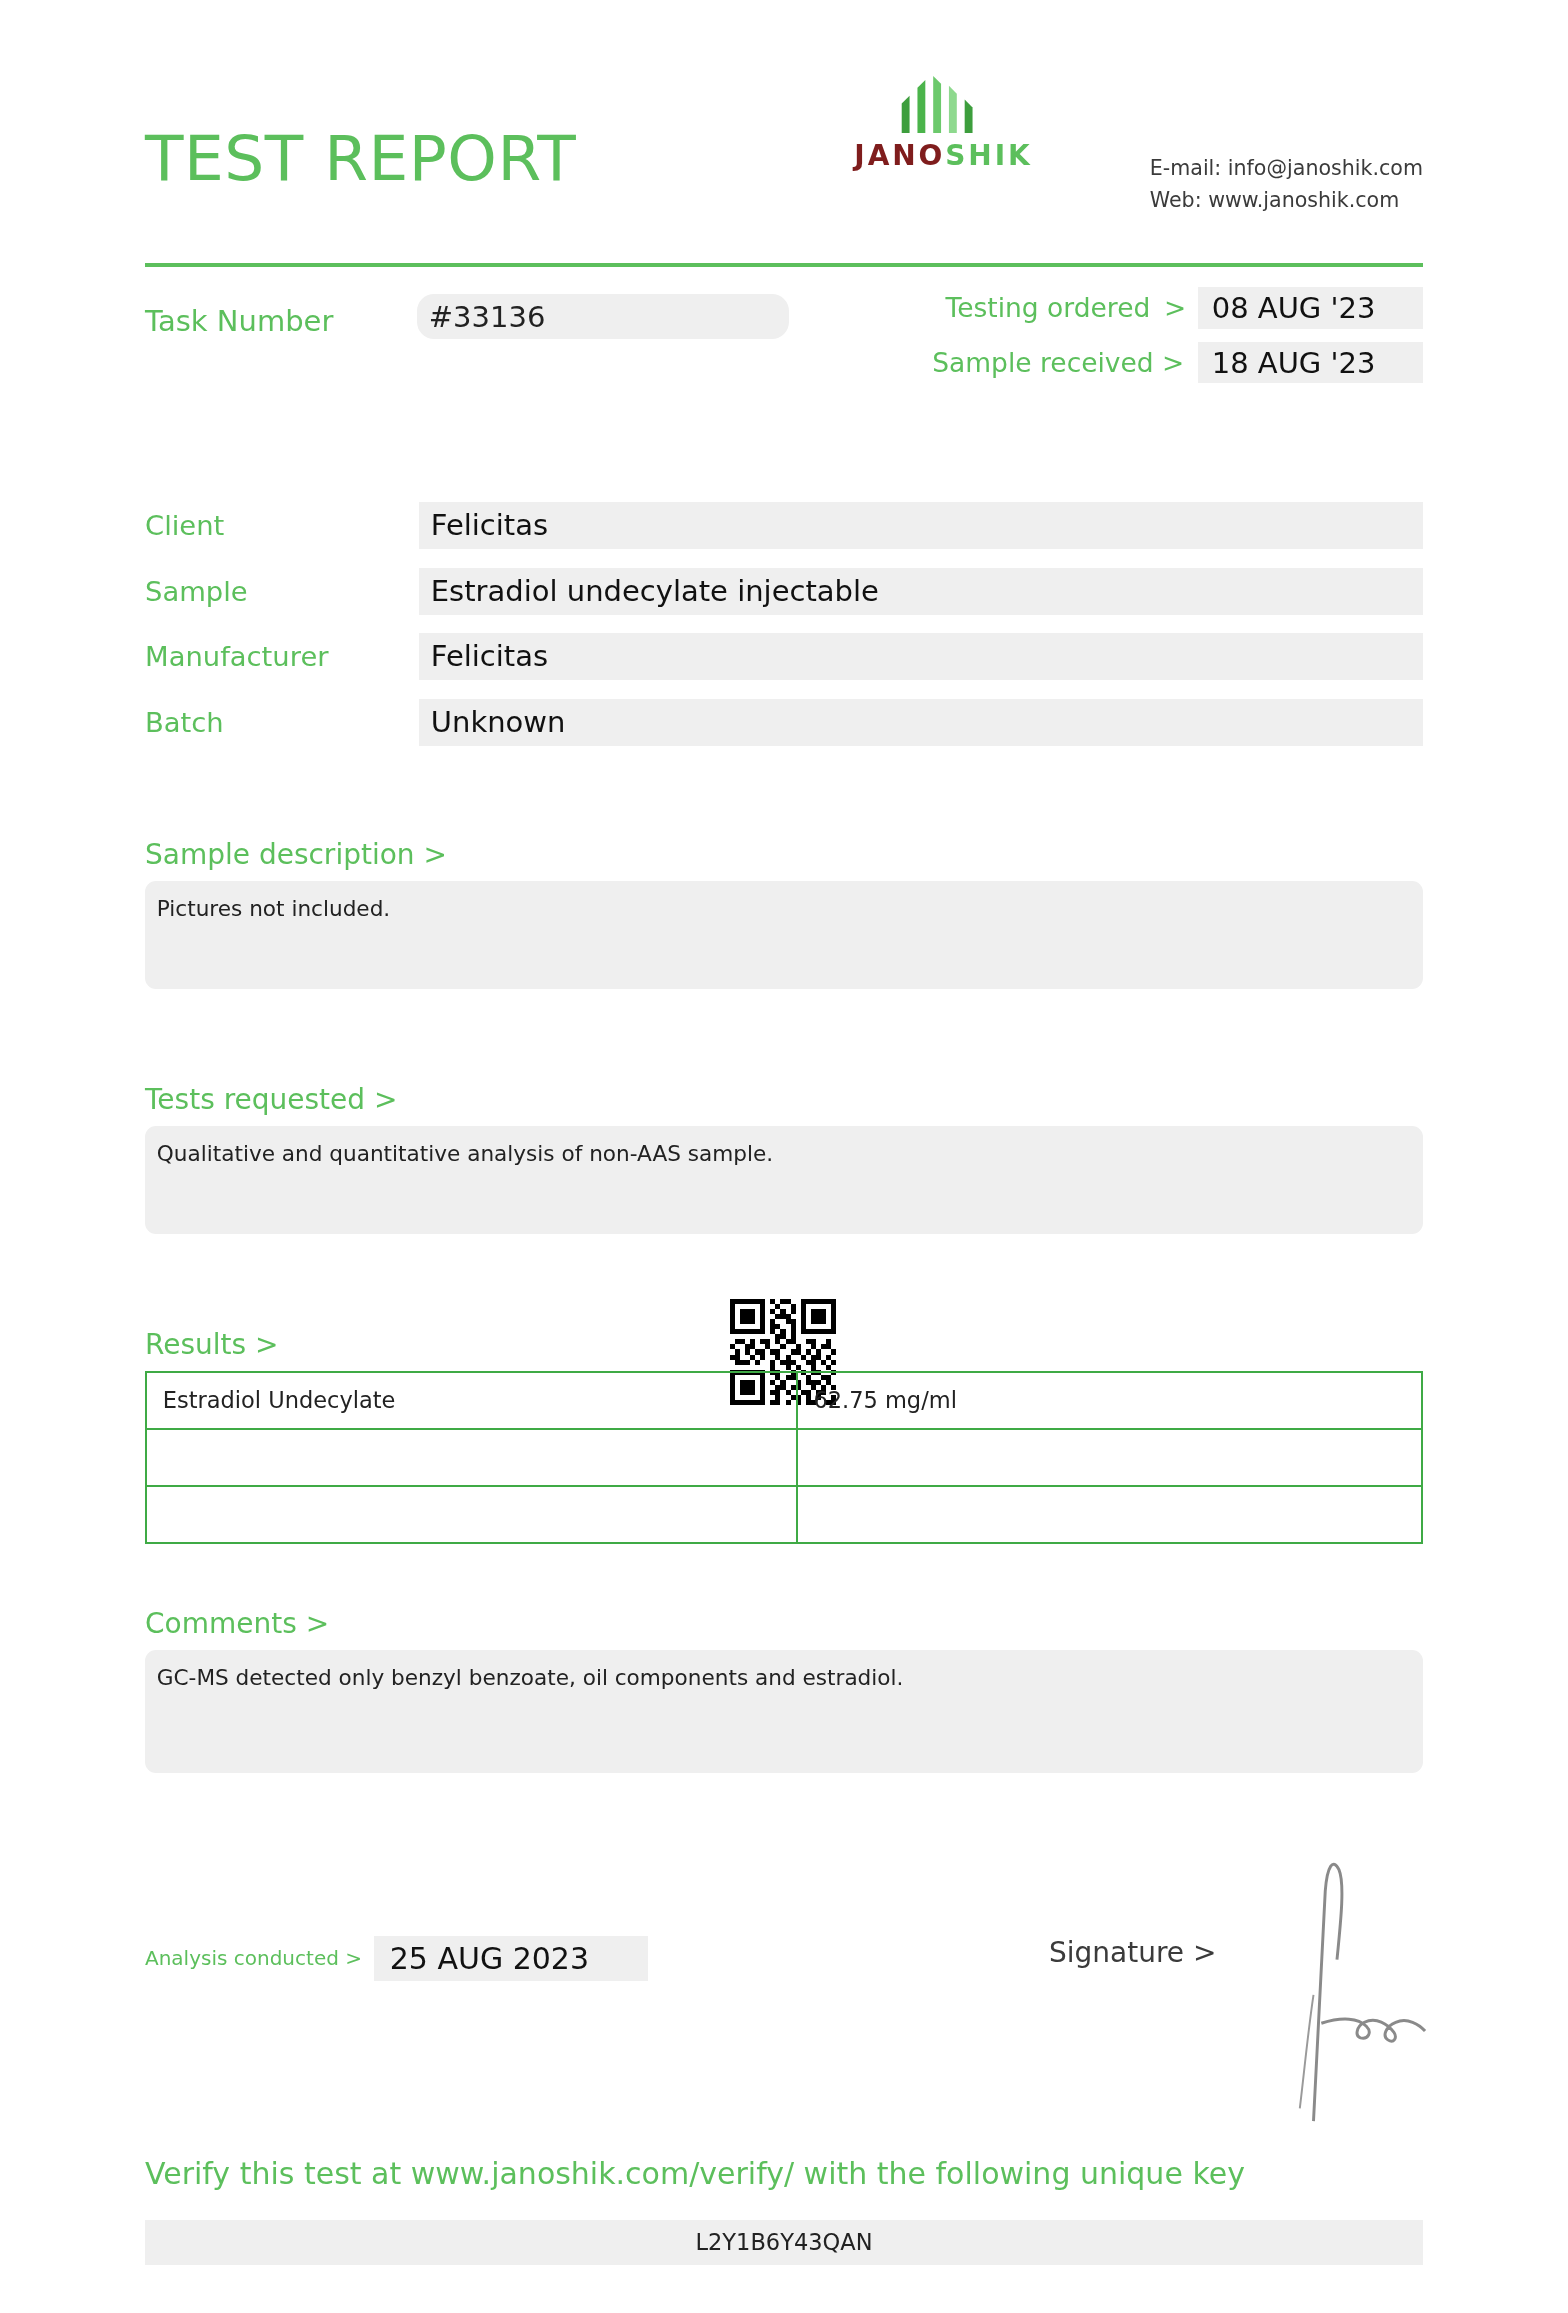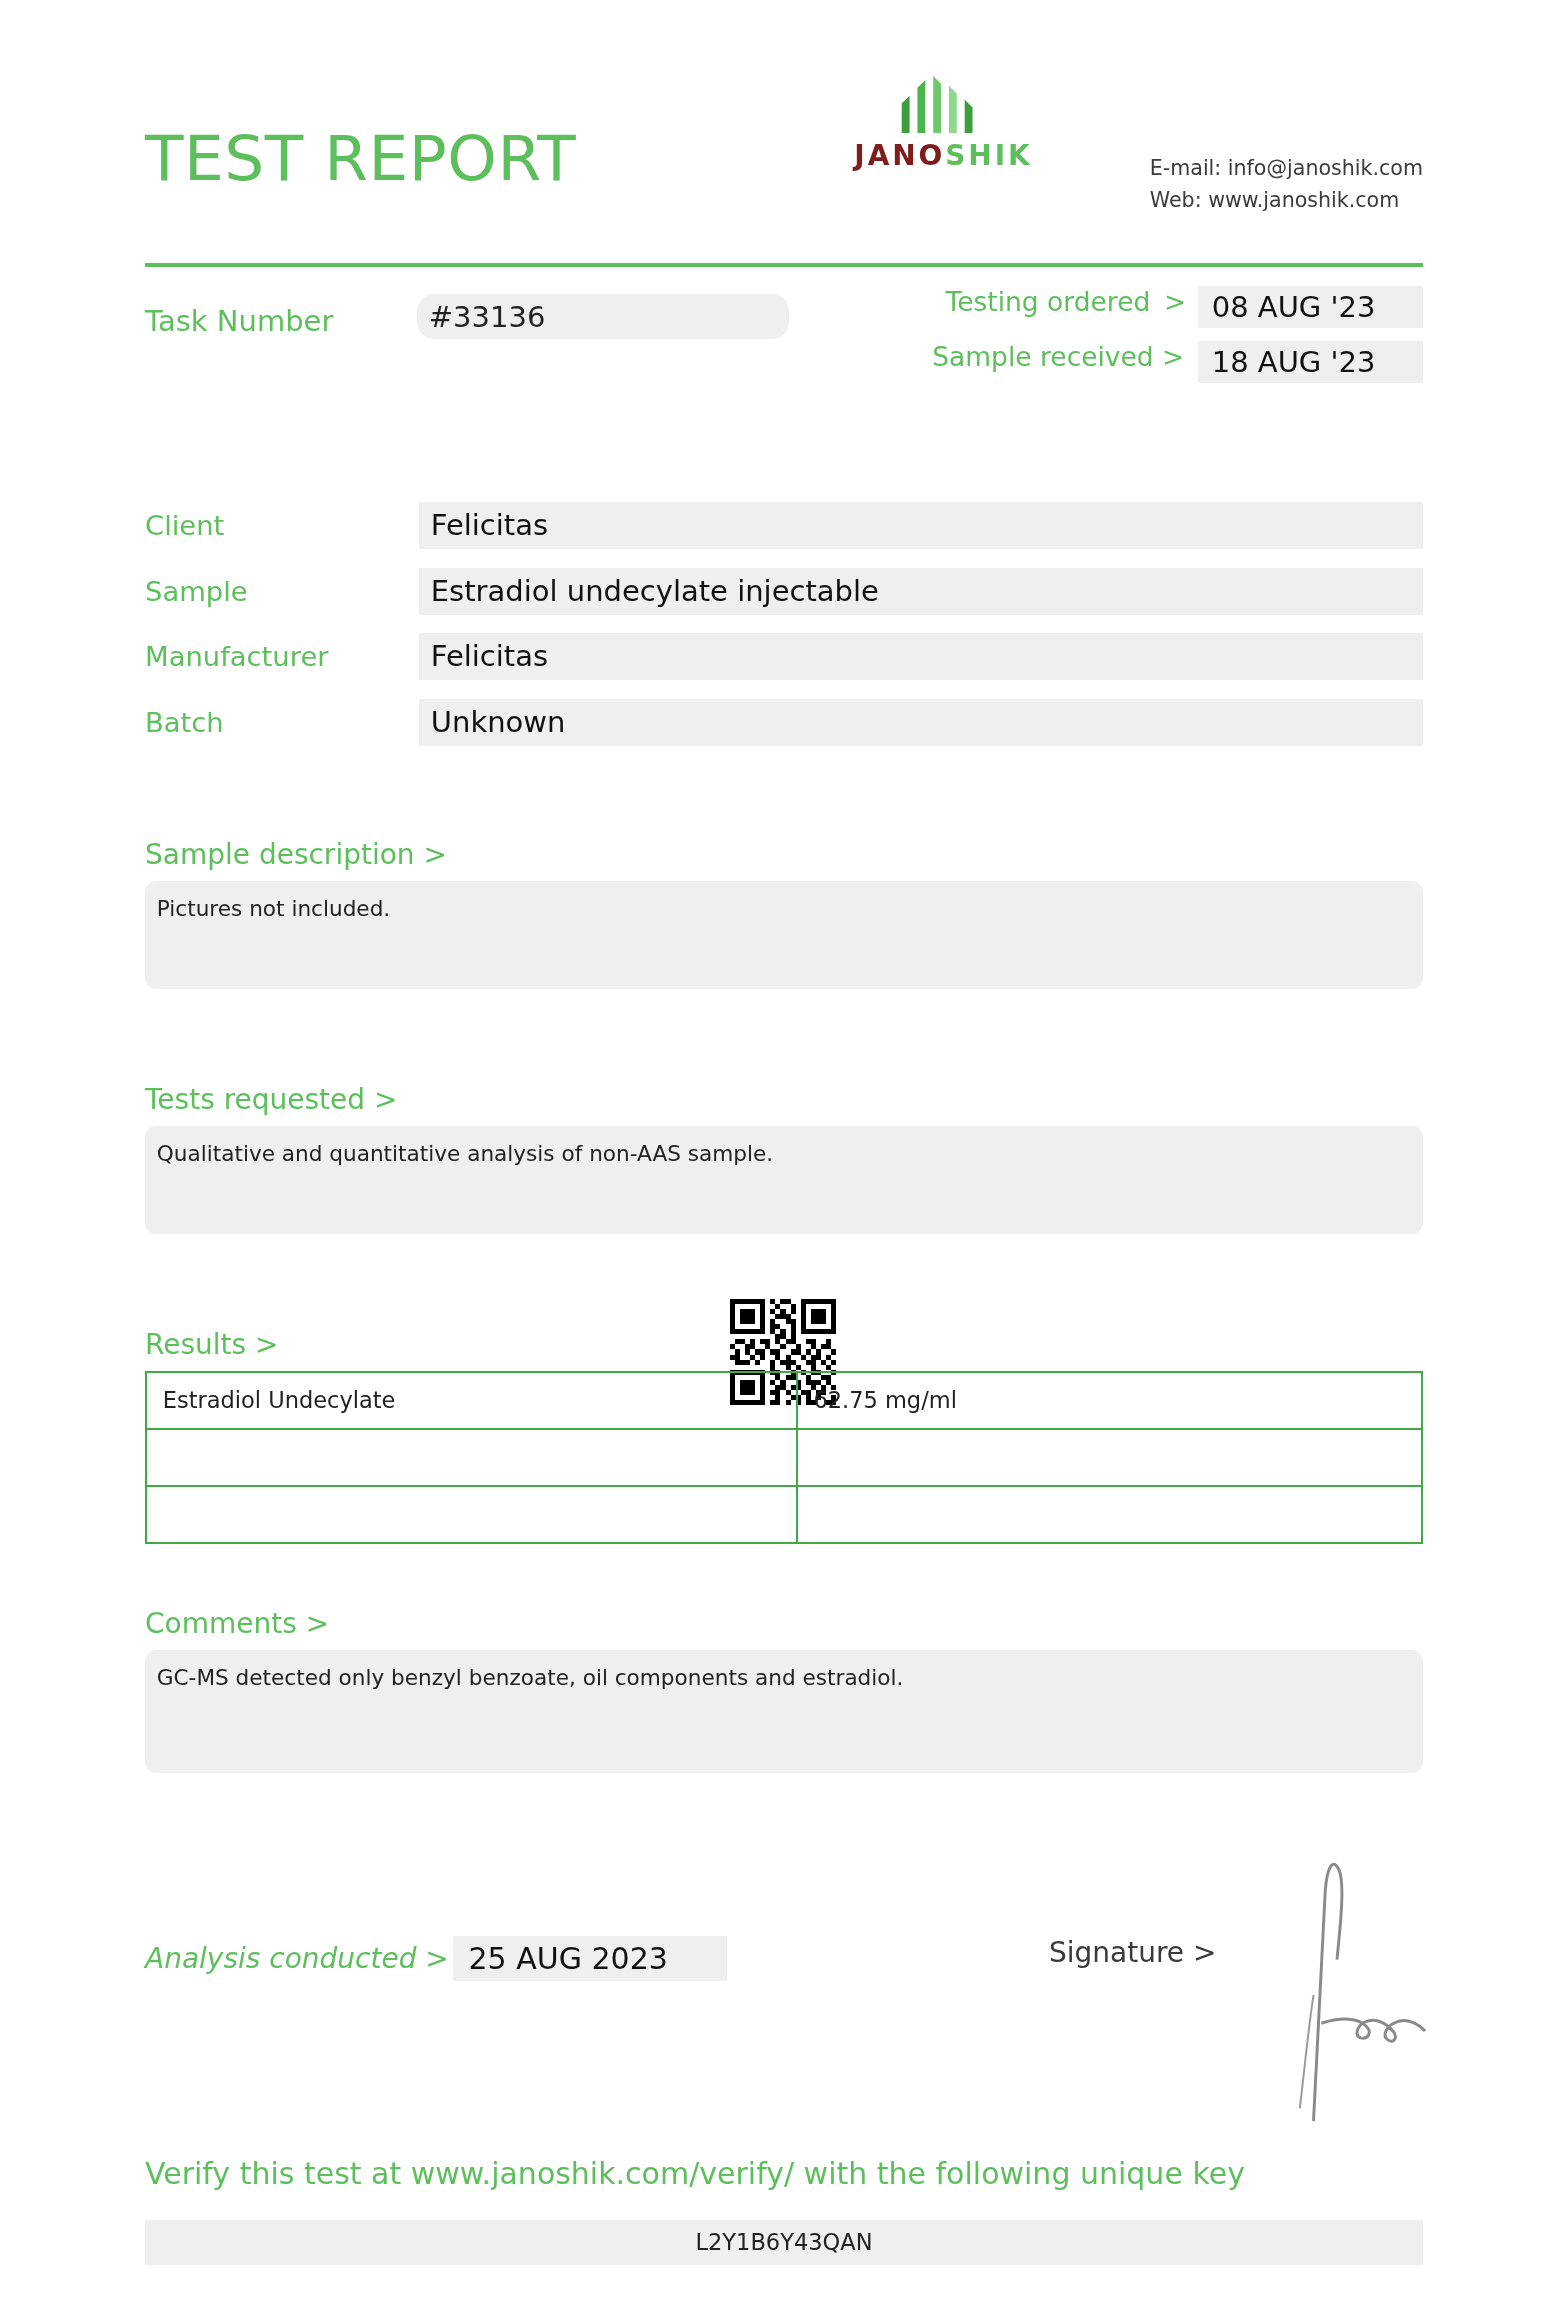--- a/index.html
+++ b/index.html
@@ -110,21 +110,21 @@
     border-radius: 17px;
   }
   .dates {
     position: absolute;
     right: 0;
     top: -7.8px;
     width: 549px;
   }
   .date-line {
     display: flex;
-    align-items: flex-start;
+    align-items: center;
     justify-content: flex-end;
     margin-bottom: 11.8px;
     height: 43px;
   }
   .date-label {
     font-size: 26.5px;
     color: #5cbf5c;
     margin-right: 13.7px;
     white-space: nowrap;
   }
@@ -243,24 +243,23 @@
 
   
   .analysis {
     position: absolute;
     left: 145px;
     top: 1936px;
     display: flex;
     align-items: center;
   }
   .analysis-label {
-    font-size: 28px;
-    color: #5cbf5c;
-    margin-right: 4px;
-    font-style: italic;
+    font-size: 20px;
+    color: #5cbf5c;
+    margin-right: 12px;
   }
   .analysis-value {
     background: #efefef;
     font-size: 30px;
     color: #111;
     padding: 4.9px 15.7px;
     min-width: 274px;
     box-sizing: border-box;
   }
   .signature {

